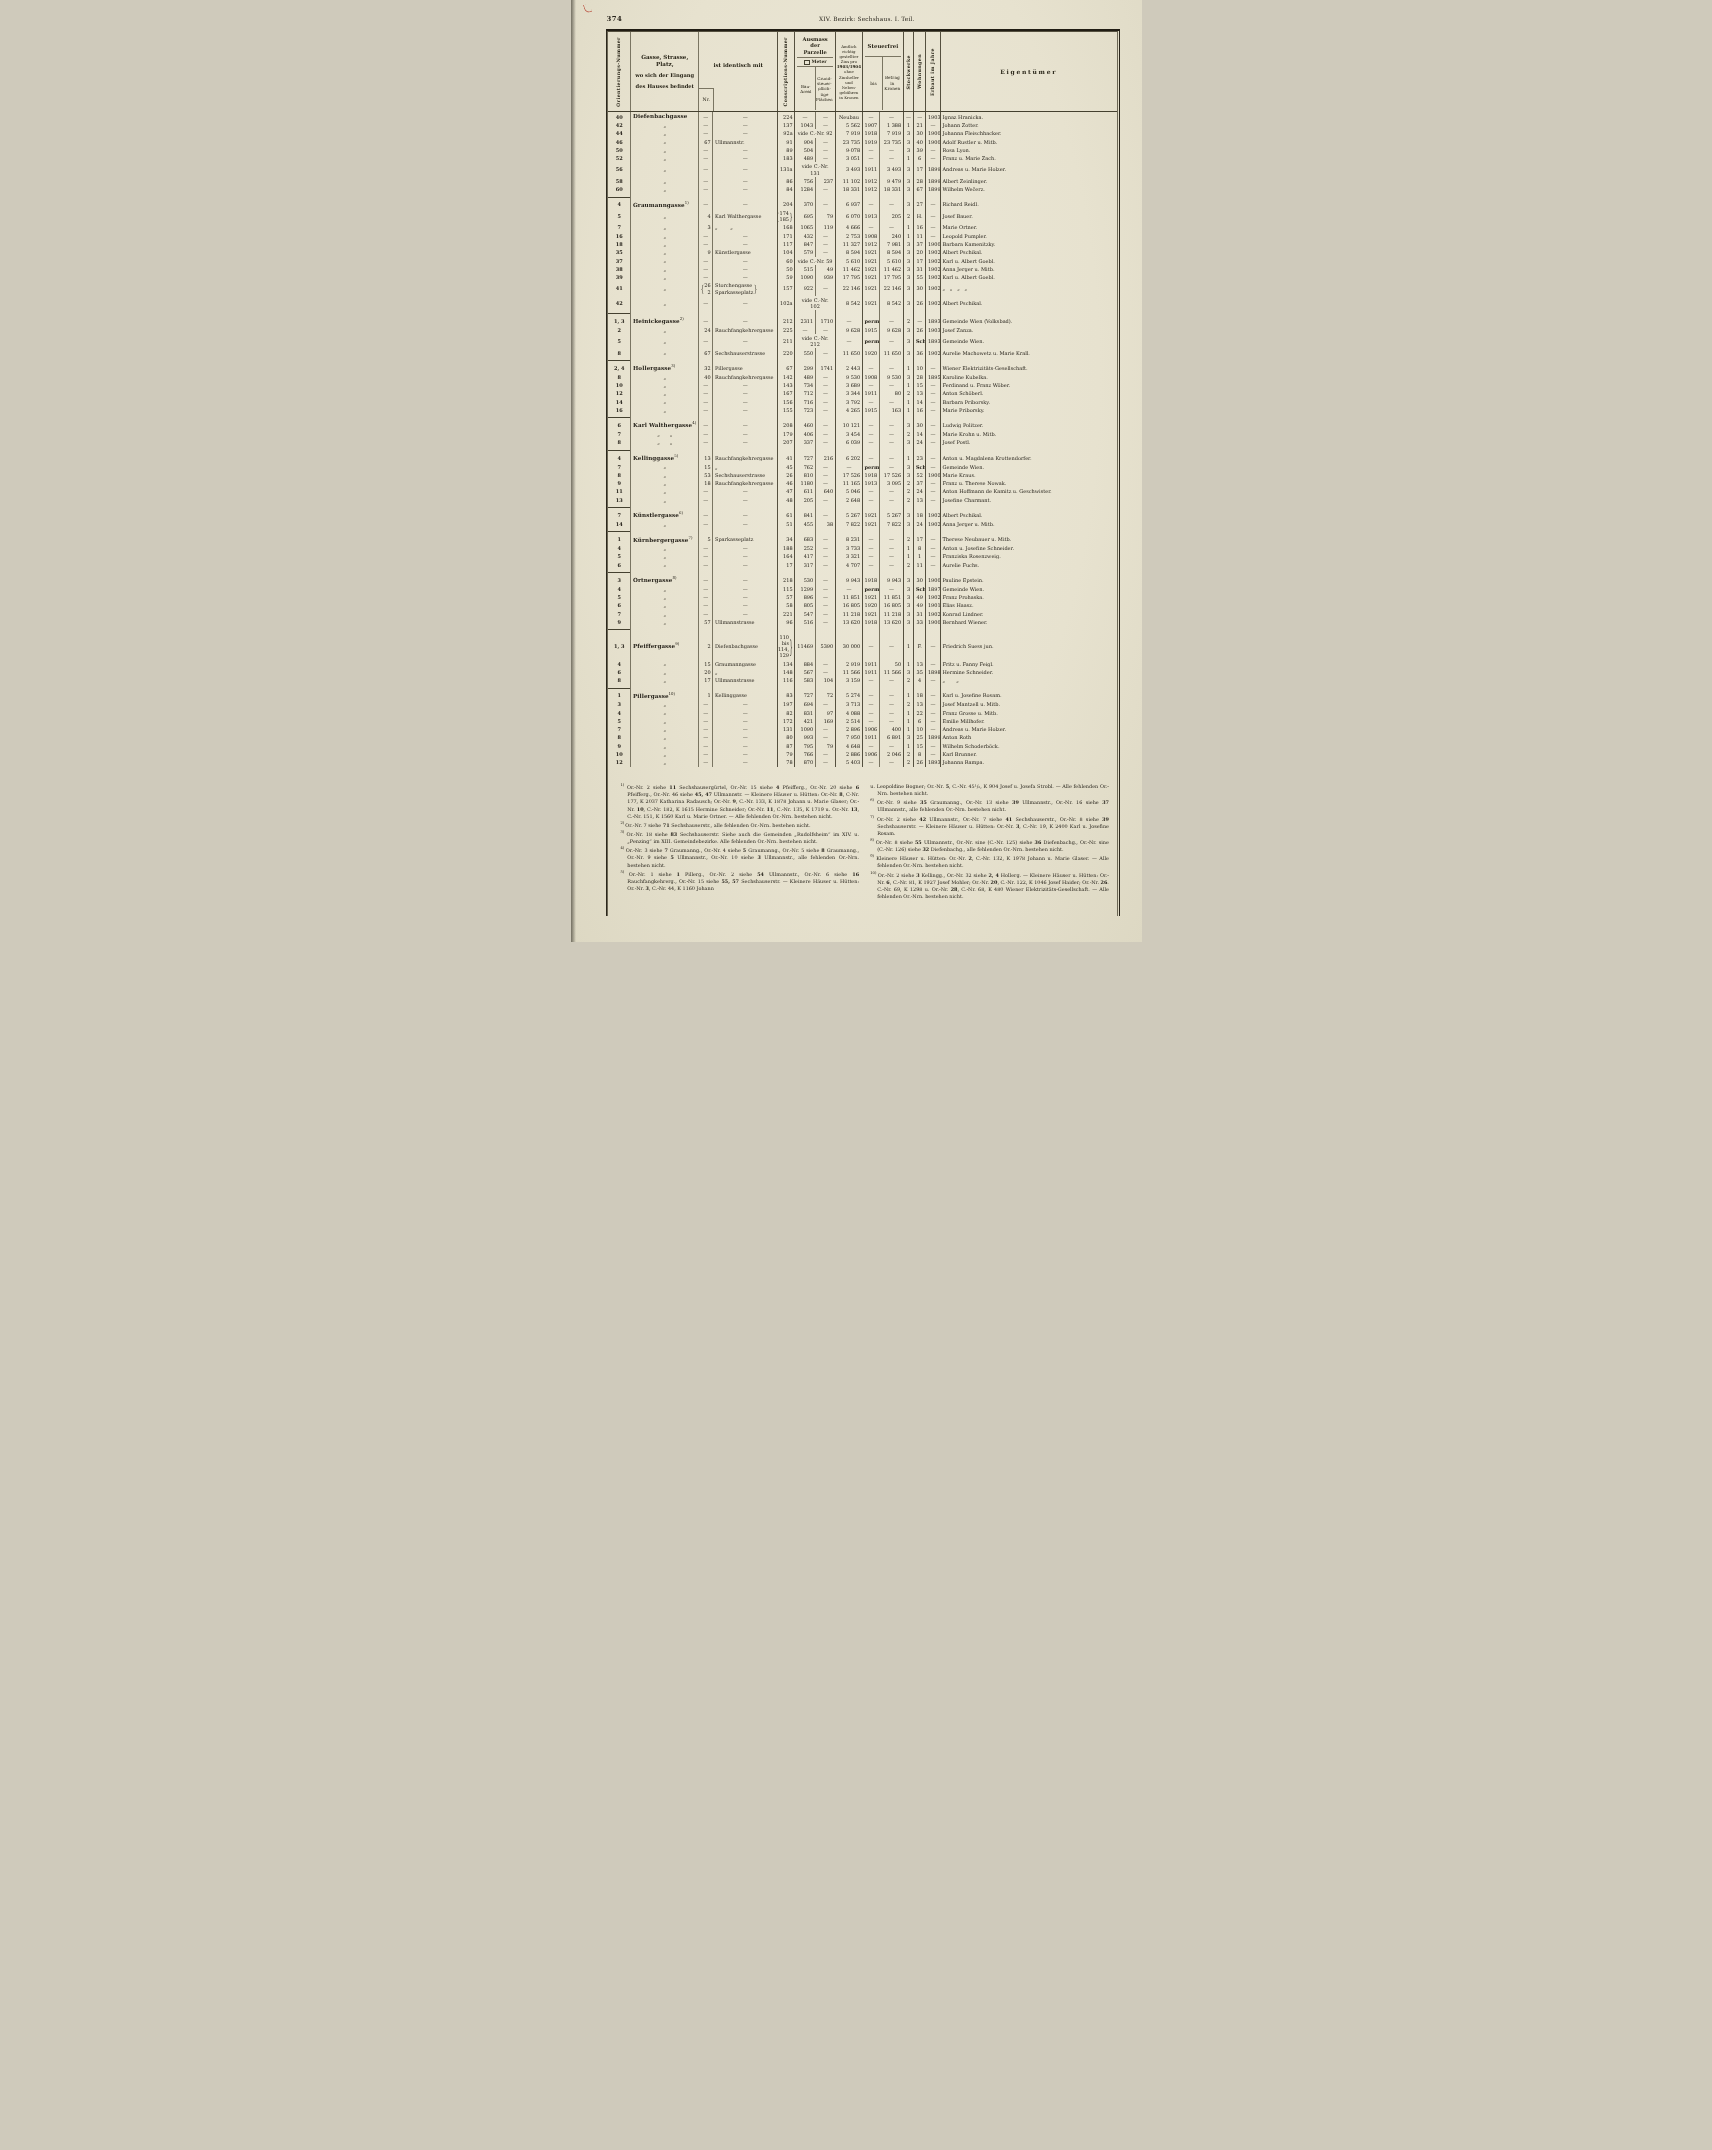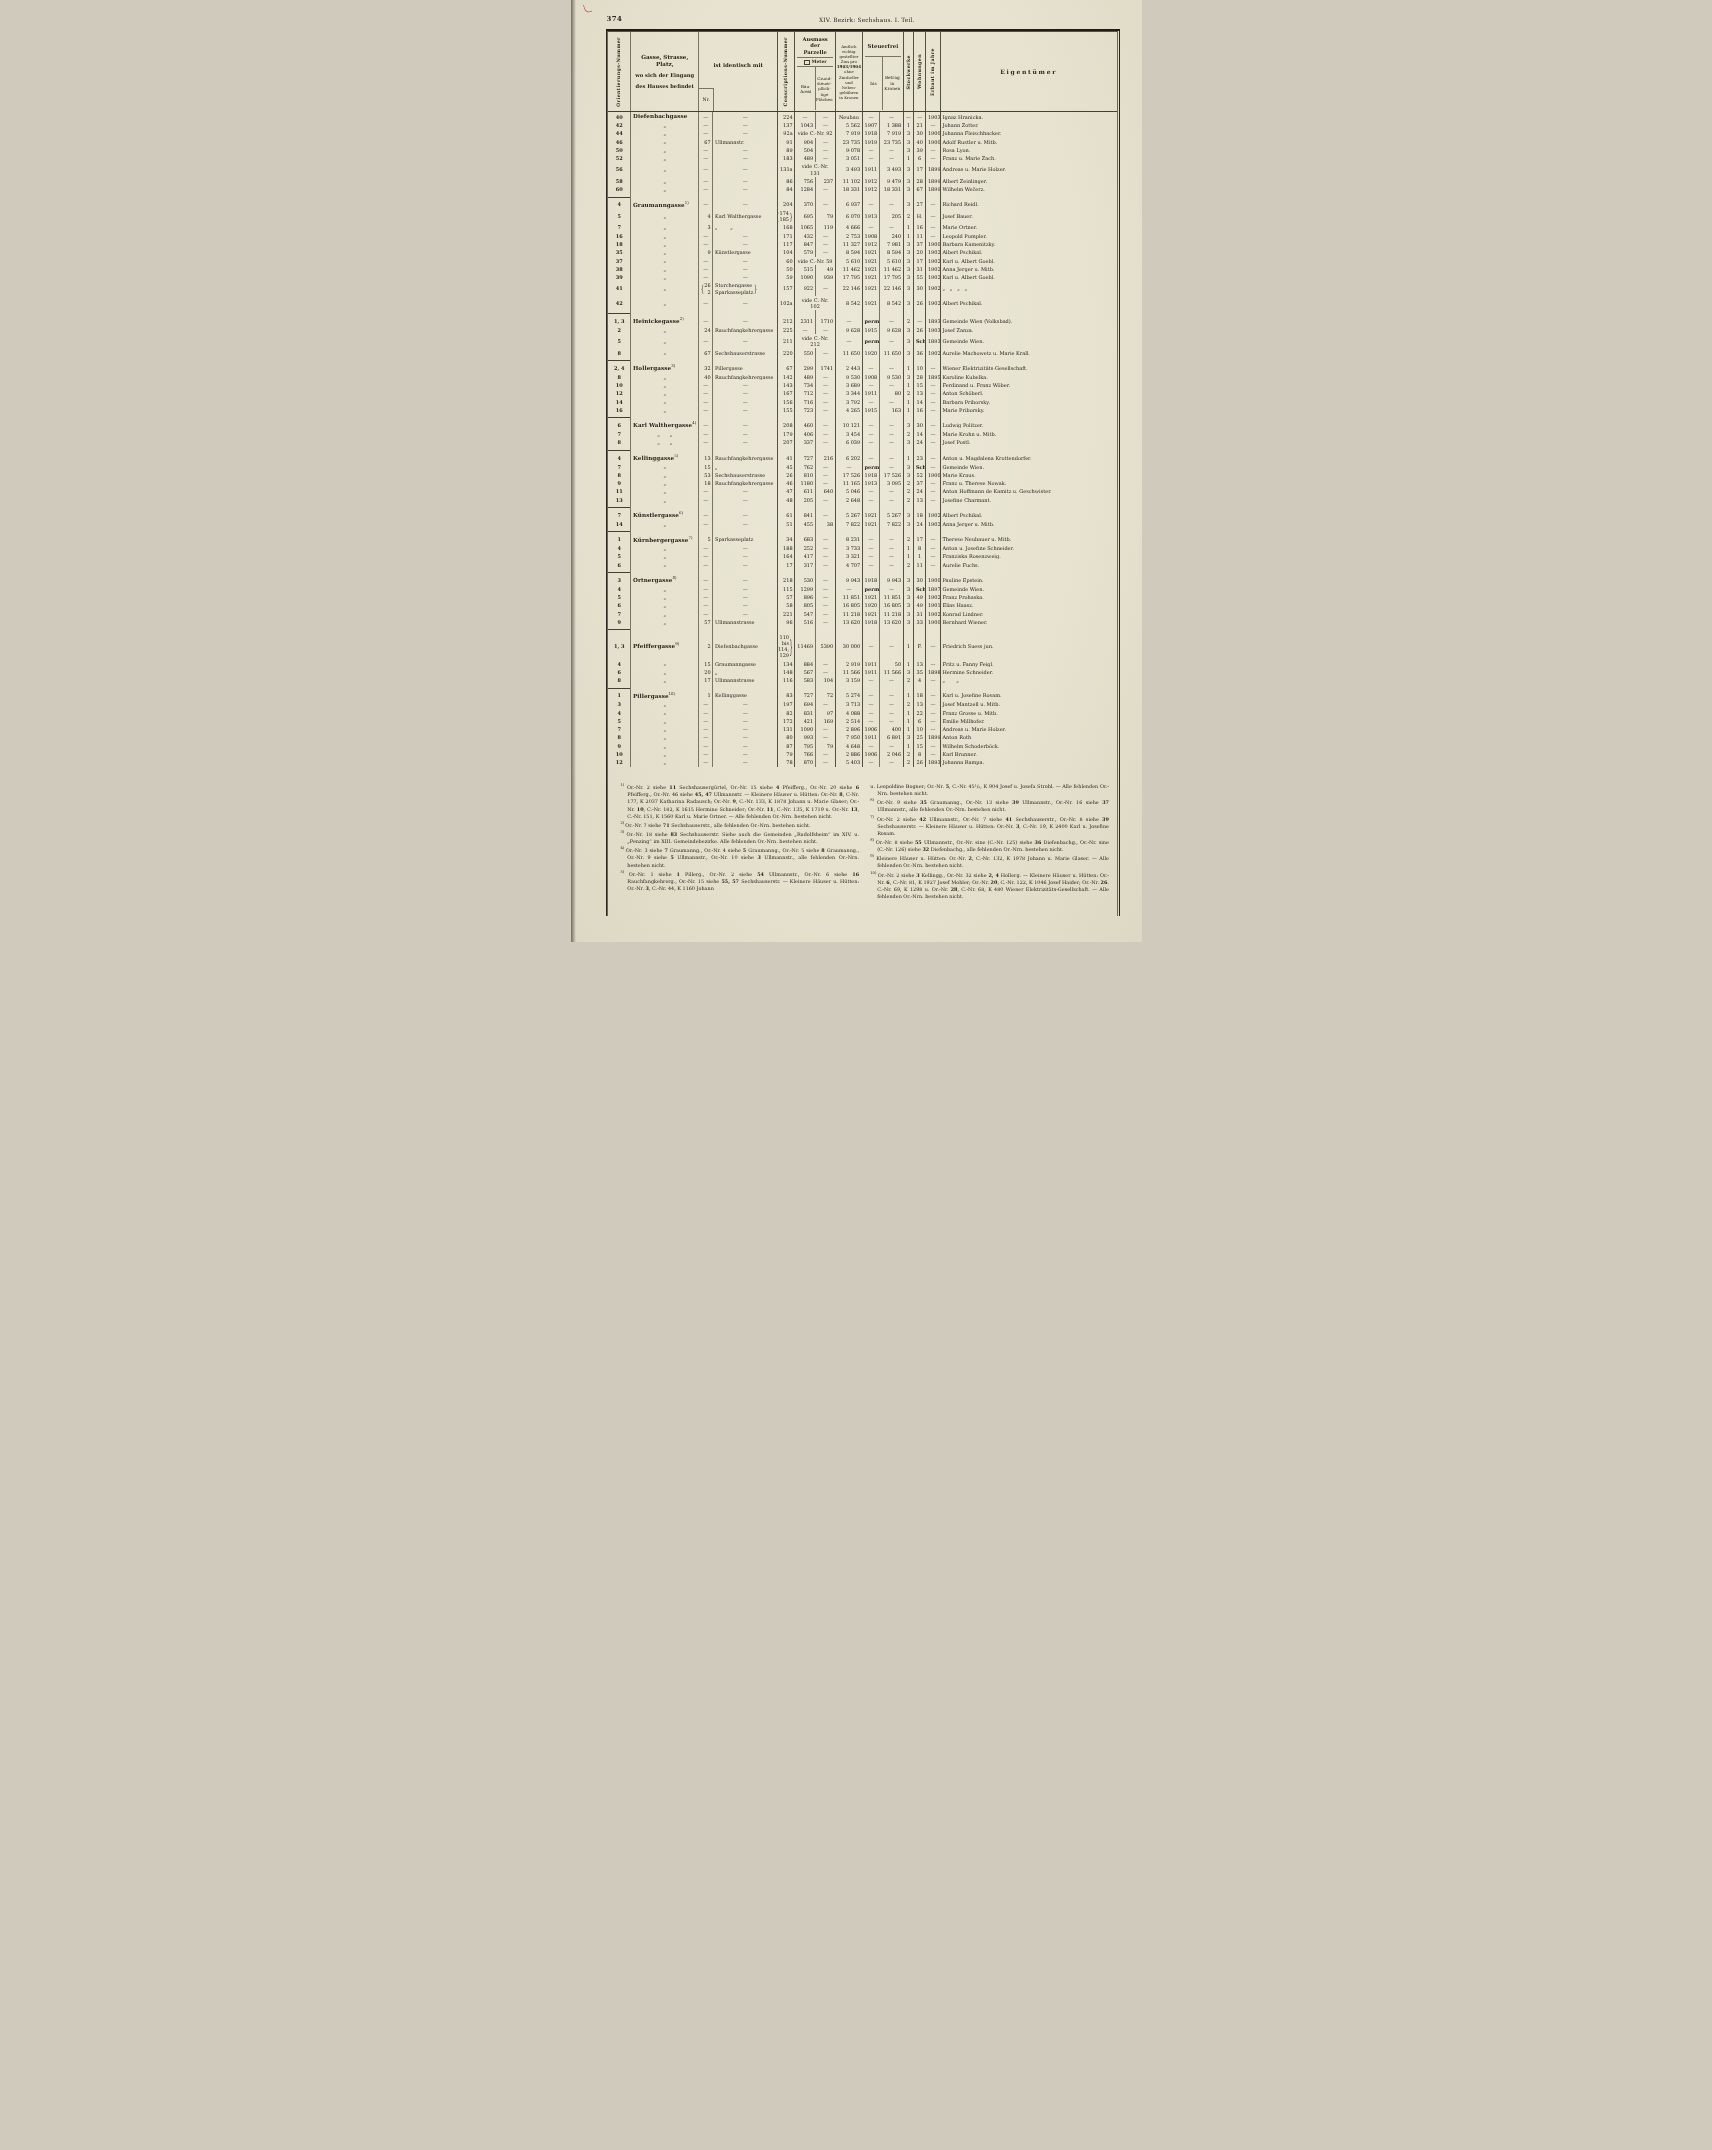--- a/index.html
+++ b/index.html
@@ -16,21 +16,21 @@
     background:#eae5d2;
     background-image:radial-gradient(ellipse at 50% 40%, #ece8d8 0%, #e7e2cf 60%, #ddd8c3 100%);
     overflow:hidden;
   }
   .gutter{position:absolute;left:0;top:0;bottom:0;width:5.6px;
     background:linear-gradient(90deg,rgba(25,22,14,.55),rgba(25,22,14,0));pointer-events:none;}
   .pen-mark{position:absolute;left:13px;top:4.3px;width:5.6px;height:7.7px;
     border-left:0.9px solid #b43d2c;border-bottom:0.9px solid #b43d2c;
     border-radius:0 0 0 5.2px;transform:rotate(-18deg);opacity:.75;}
   
-  .page-head{display:flex;align-items:flex-end;padding:14.6px 30px 4.3px 36px;}
+  .page-head{display:flex;align-items:center;padding:14.6px 30px 4.3px 36px;}
   .page-num{font-size:6.9px;font-weight:bold;letter-spacing:0.4px;}
   .page-title{flex:1;text-align:center;font-size:5.8px;letter-spacing:0.2px;}
   
   .frame{
     margin:1.7px 22px 26px 35px;
     border-top:2.6px solid #211d14;
     border-left:1.7px solid #2b271c;
     border-right:0.9px solid #2b271c;
   }
   .frame-inner{

